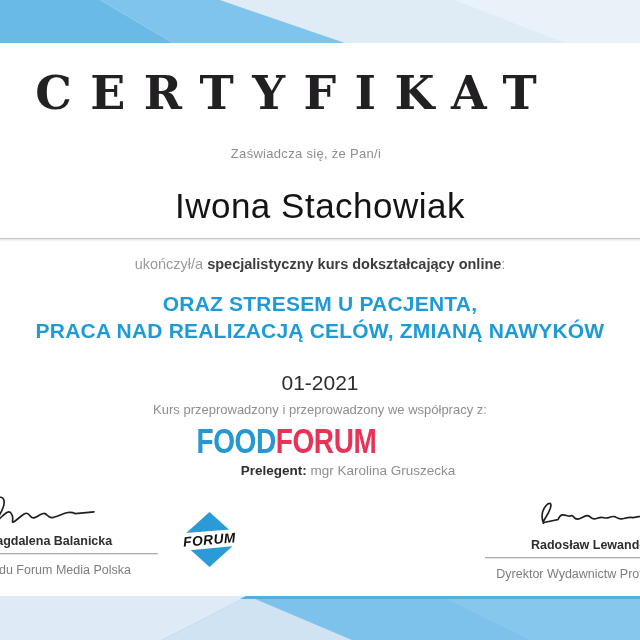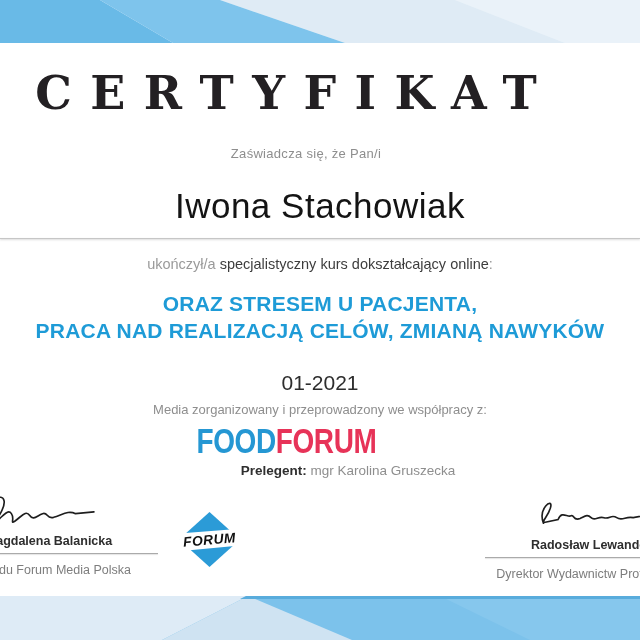--- a/index.html
+++ b/index.html
@@ -25,21 +25,21 @@
     font-size:35px;color:#141414;font-weight:400;letter-spacing:0.5px;
   }
   .divider{
     position:absolute;top:238px;left:0;width:640px;height:1px;
     background:#c6c6c6;box-shadow:0 1px 2px rgba(0,0,0,0.20);
   }
   .completion{
     position:absolute;top:256px;left:0;width:640px;text-align:center;
     font-size:14.5px;color:#9a9a9a;
   }
-  .completion b{color:#3d3d3d;font-weight:400;}
+  .completion b{color:#3d3d3d;font-weight:700;}
   .course-title{
     position:absolute;top:290px;left:0;width:640px;text-align:center;
     font-size:21px;line-height:27px;font-weight:700;color:#1e9bd7;
     letter-spacing:0.2px;
   }
   .date{
     position:absolute;top:371px;left:0;width:640px;text-align:center;
     font-size:21px;color:#2d2d2d;
   }
   .cooperation{
@@ -111,21 +111,21 @@
 
   <div class="completion"><span>ukończył/a </span><b>specjalistyczny kurs dokształcający online</b><span>:</span></div>
 
   <div class="course-title">
     <div>ORAZ STRESEM U PACJENTA,</div>
     <div>PRACA NAD REALIZACJĄ CELÓW, ZMIANĄ NAWYKÓW</div>
   </div>
 
   <div class="date">01-2021</div>
 
-  <div class="cooperation">Media zorganizowany i przeprowadzony we współpracy z:</div>
+  <div class="cooperation">Kurs przeprowadzony i przeprowadzony we współpracy z:</div>
 
   <div class="foodforum"><span class="squeeze"><span class="ff-blue">FOOD</span><span class="ff-pink">FORUM</span></span></div>
 
   <div class="speaker"><b>Prelegent:</b>&nbsp;<span>mgr Karolina Gruszecka</span></div>
 
   <div class="sig-block sig-left">
     <svg class="sig-img" width="150" height="44" viewBox="0 0 150 48">
       <path d="M14,34 C8,14 24,4 26,14 C28,24 12,40 18,36 C24,32 30,22 34,28
                C38,34 32,40 38,36 C46,30 50,24 54,30 C58,36 62,30 68,28
                C74,26 72,34 80,32 C90,29 96,24 104,28 L124,26" fill="none" stroke="#1e1e1e" stroke-width="1.8" stroke-linecap="round"></path>

